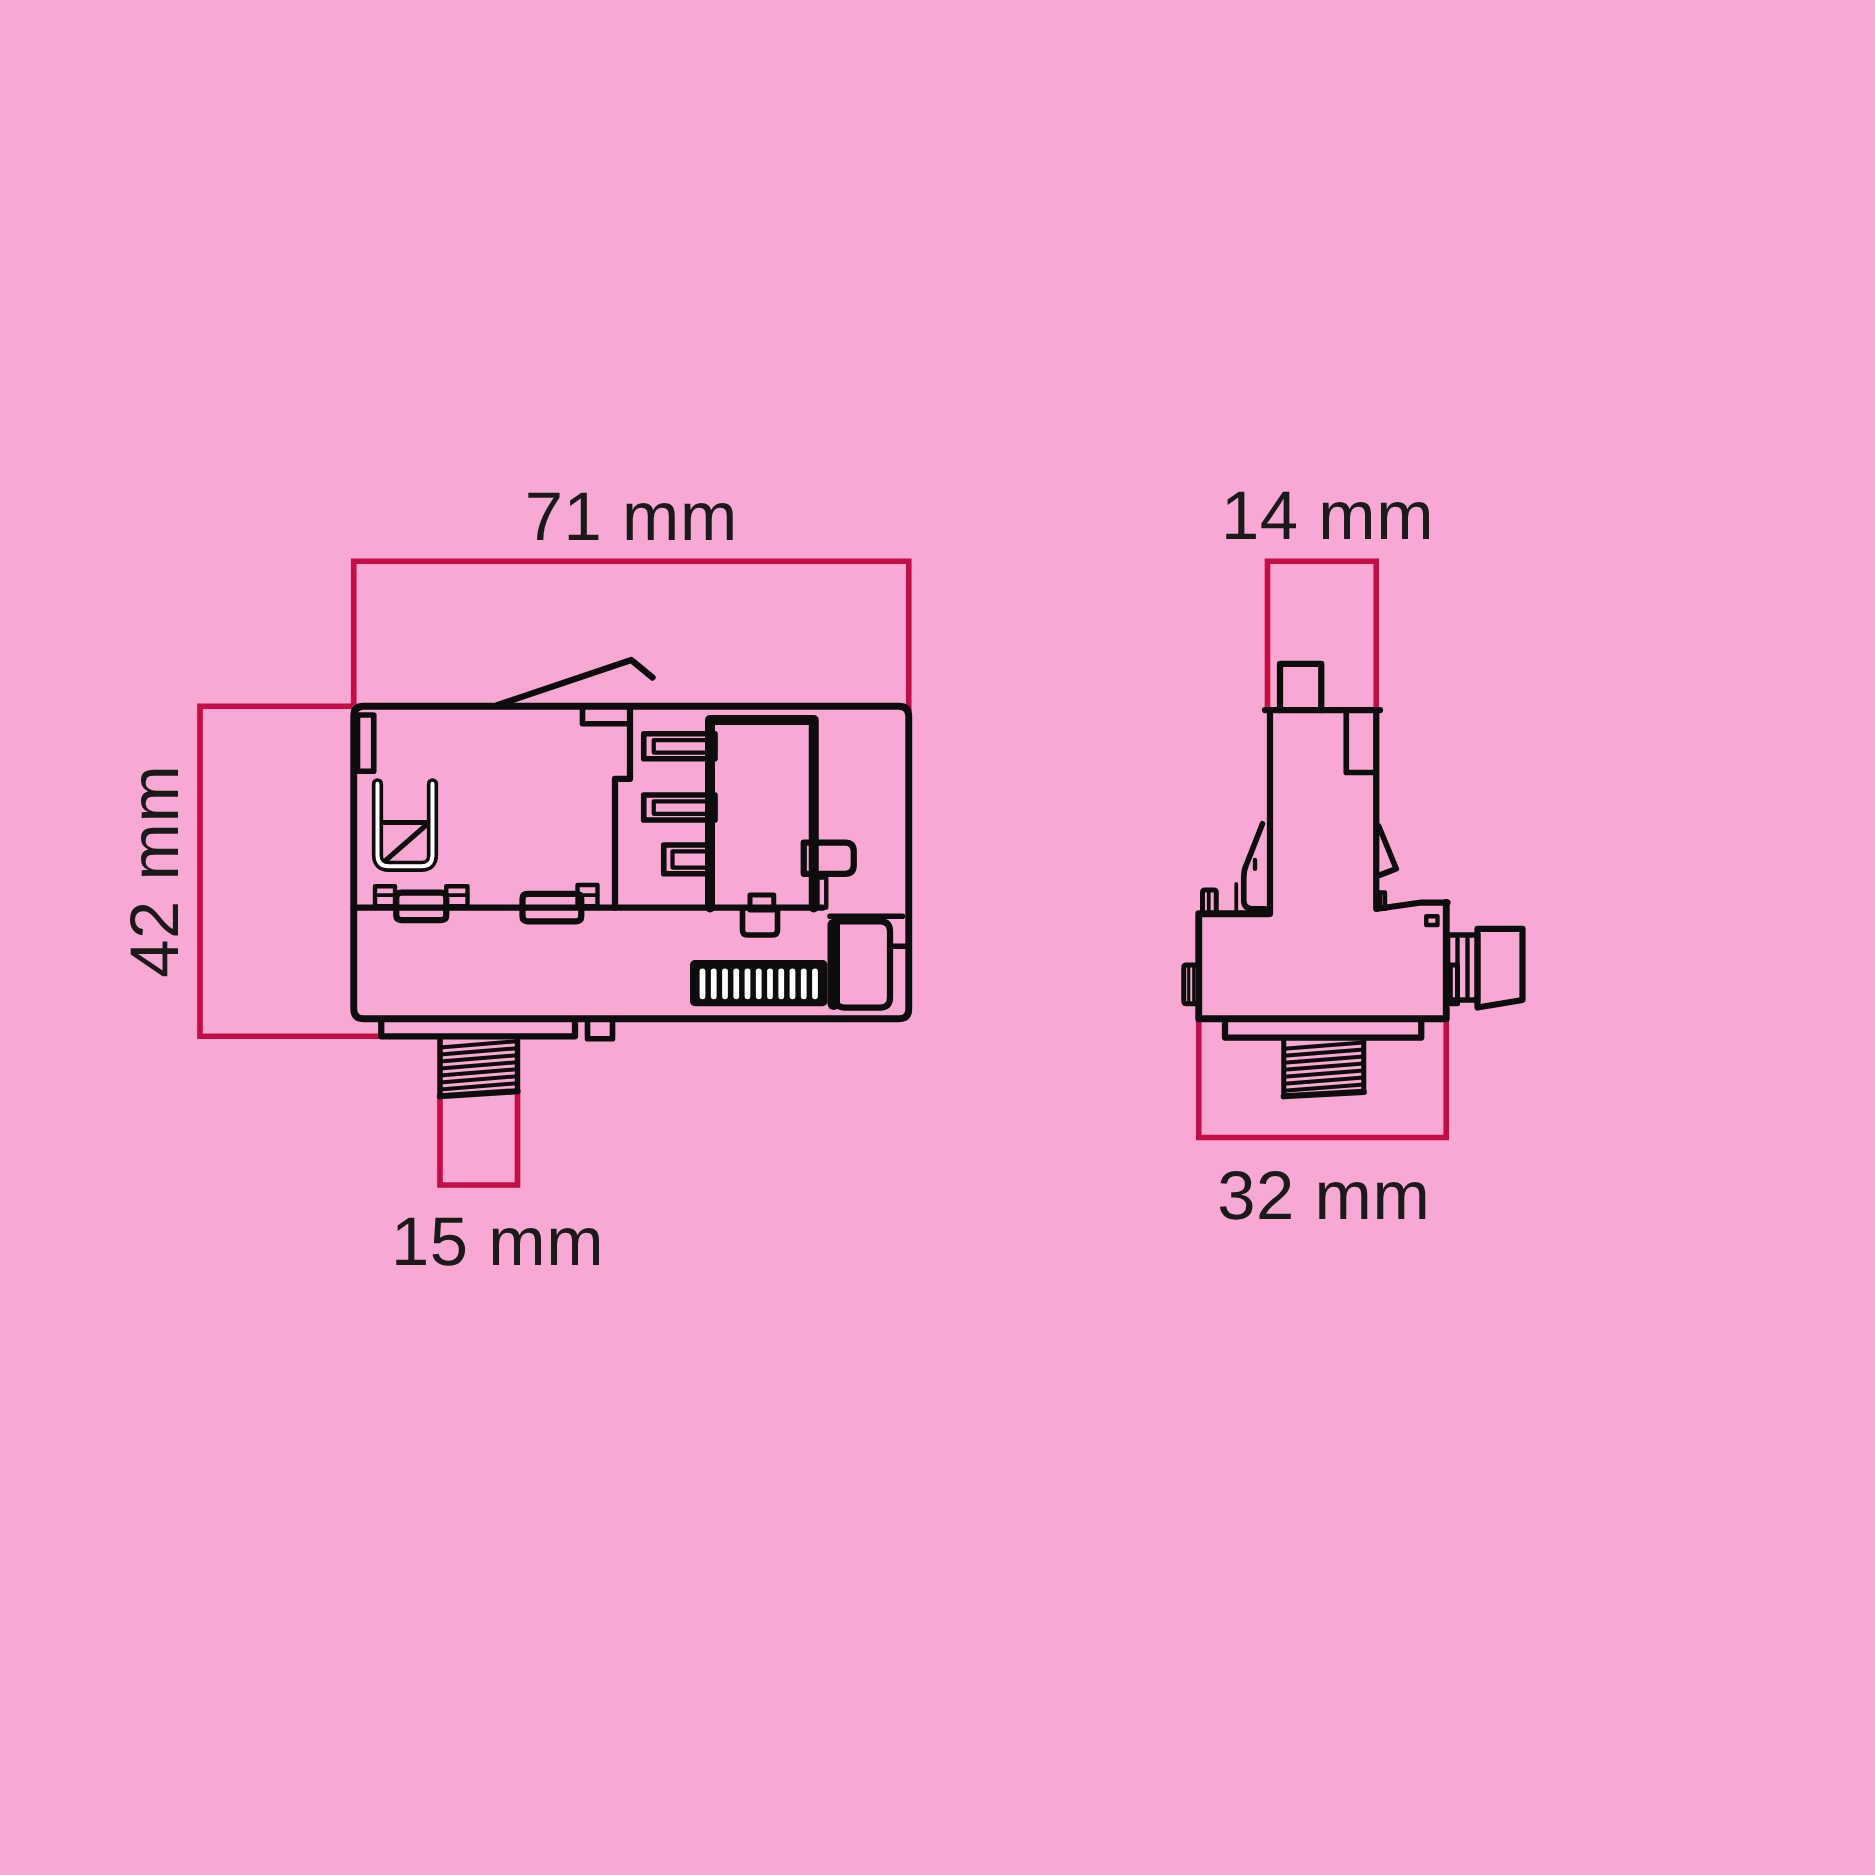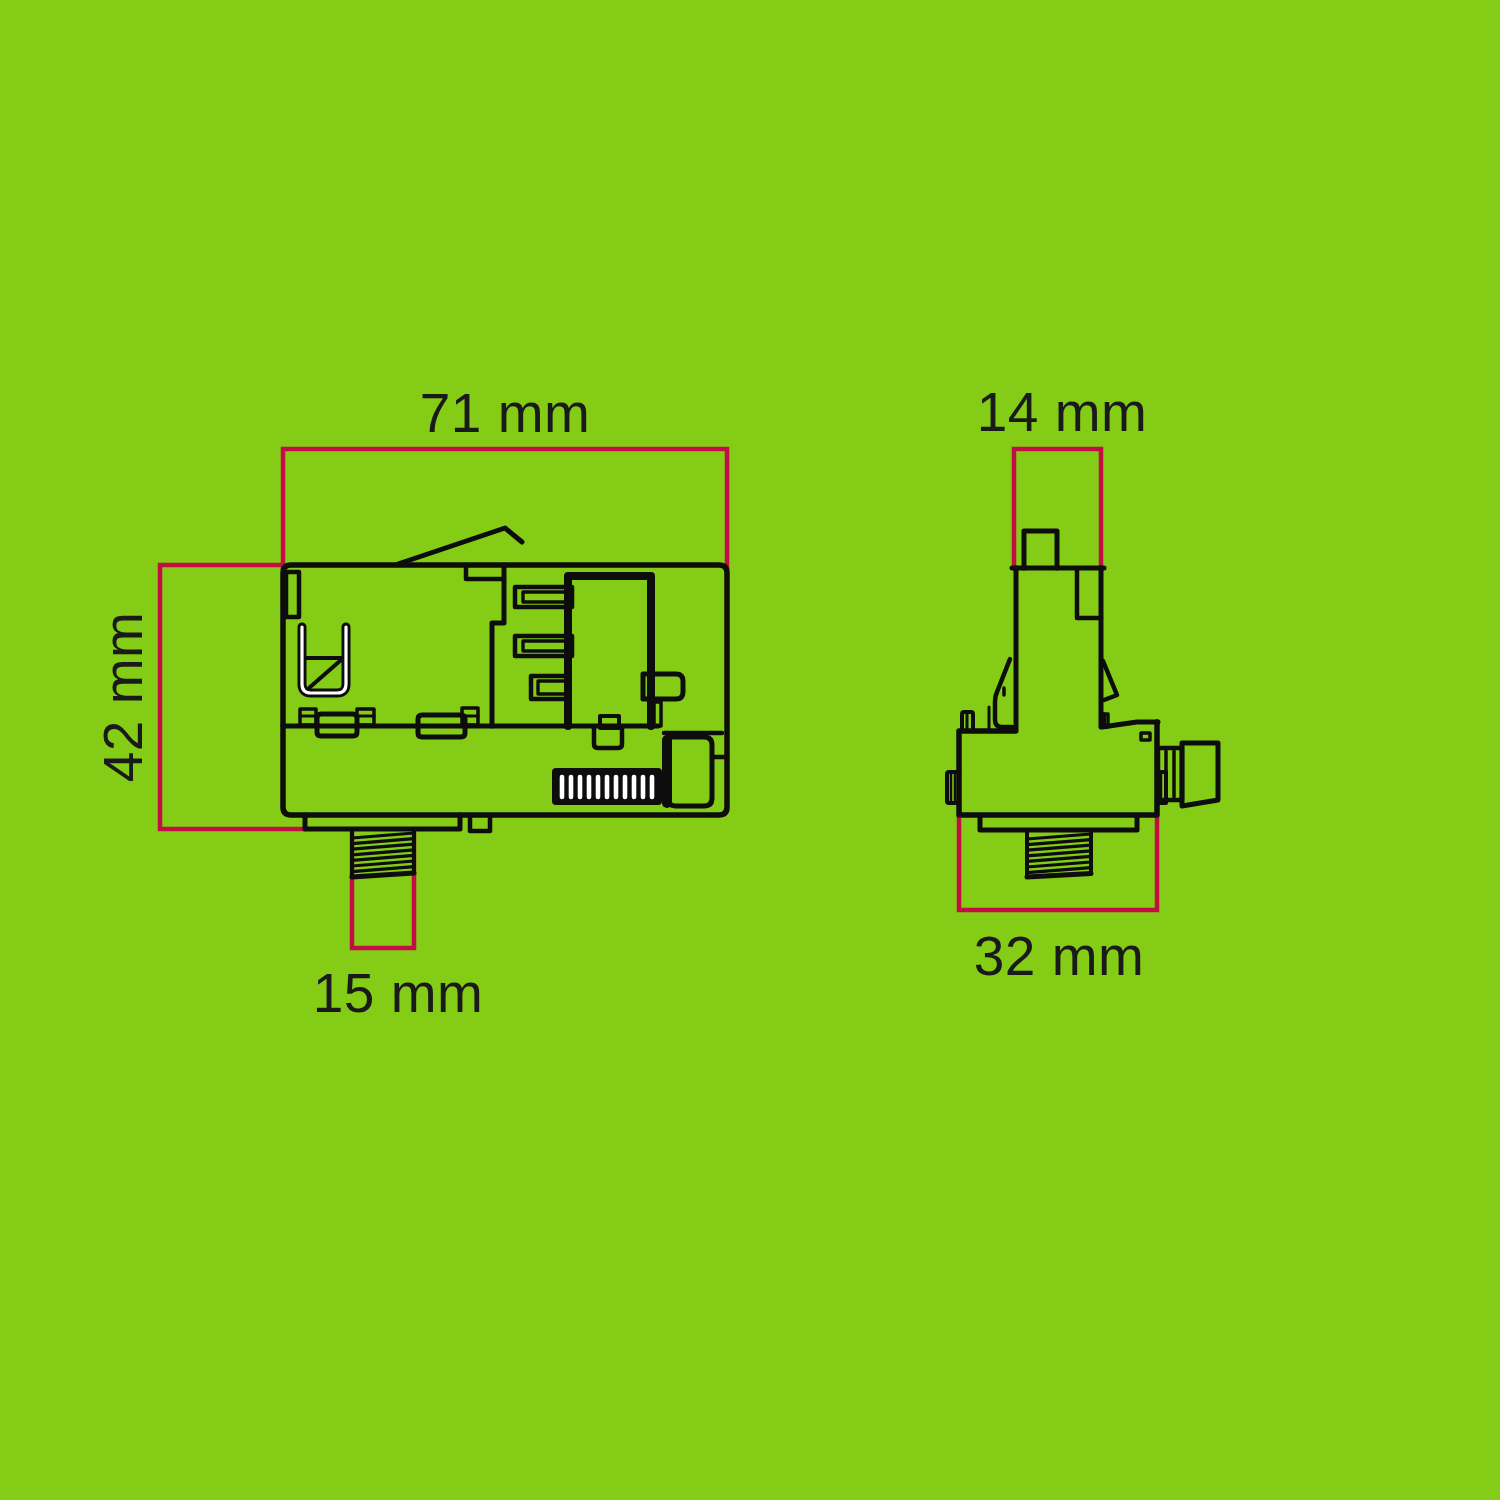--- a/index.html
+++ b/index.html
@@ -4,21 +4,21 @@
 <style>
   html, body {
     margin: 0;
     padding: 0;
     background: #ffffff;
   }
   .canvas {
     position: relative;
     width: 1500px;
     height: 1500px;
-    background: #84cc16;
+    background: #f9a8d4;
     overflow: hidden;
   }
   svg { display: block; }
   .dim-label {
     font-family: "Liberation Sans", "DejaVu Sans", sans-serif;
     font-size: 55px;
     letter-spacing: 0.5px;
   }
 </style>
 </head>

